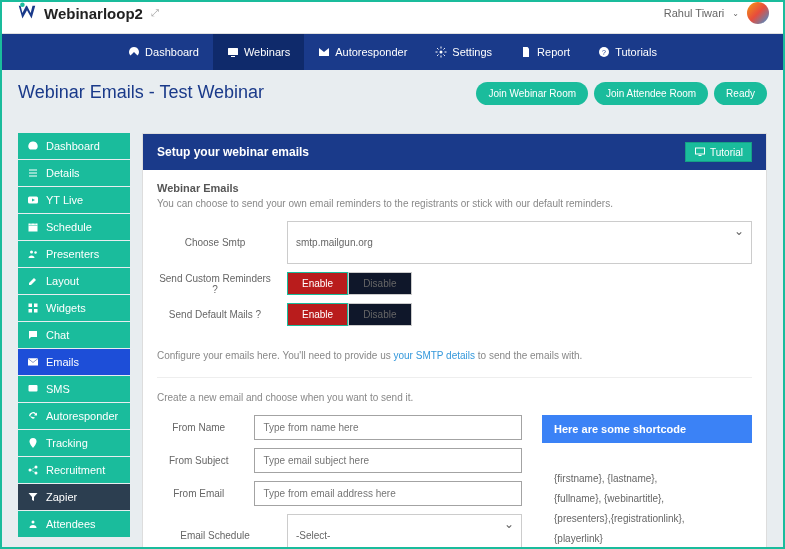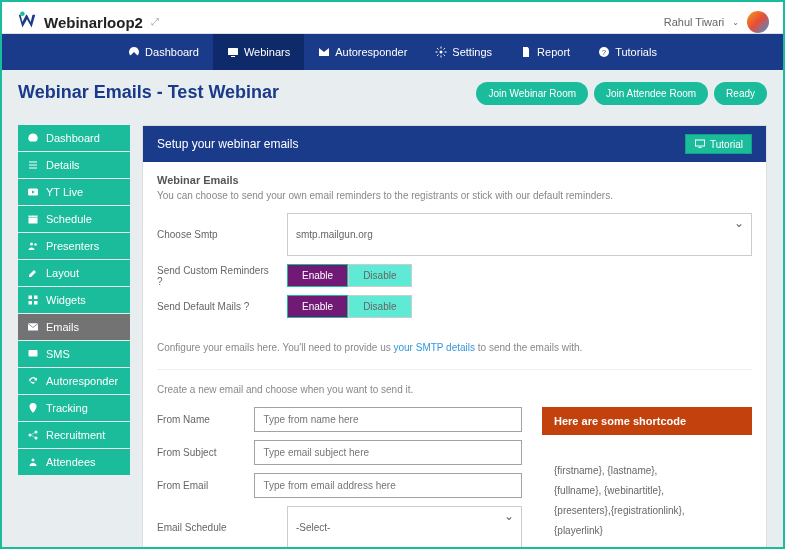--- a/index.html
+++ b/index.html
@@ -1,60 +1,60 @@
 <!DOCTYPE html>
 <html><head>
 <meta charset="utf-8">
 <style>
 *{margin:0;padding:0;box-sizing:border-box;font-family:Arial,Helvetica,sans-serif}
 body{background:#e8edf0;width:785px;height:549px;overflow:hidden;border:2px solid #1abc9c}
-.topbar{background:#fff;height:32px;display:flex;align-items:flex-end;justify-content:space-between;padding:0 14px;border-bottom:1px solid #e0e0e0}
+.topbar{background:#fff;height:32px;display:flex;align-items:flex-start;justify-content:space-between;padding:0 14px;border-bottom:1px solid #e0e0e0}
 .logo{display:flex;align-items:center;gap:6px}
 .logo-icon{width:22px;height:22px;position:relative}
 .logo-text{font-weight:bold;font-size:15px;color:#222}
 .user-area{display:flex;align-items:center;gap:8px;font-size:11px;color:#666}
 .avatar{width:22px;height:22px;border-radius:50%;background:linear-gradient(135deg,#f39c12,#e74c3c,#3498db)}
 .mainnav{background:#1a3a8a;height:36px;display:flex;align-items:center;justify-content:center;gap:0}
 .nav-item{color:#fff;font-size:11px;padding:0 14px;height:36px;display:flex;align-items:center;gap:5px;cursor:pointer}
 .nav-item.active{background:#0f2a6b}
 .pagehead{padding:12px 16px;display:flex;justify-content:space-between;align-items:flex-start}
-.pagehead h1{font-size:18px;color:#1a3a8a;font-weight:bold;margin-bottom:10px}
+.pagehead h1{font-size:18px;color:#1a3a8a;font-weight:normal;margin-bottom:18px}
 .breadcrumb{font-size:10px;color:#888}
 .breadcrumb span{color:#888}
 .breadcrumb .sep{margin:0 4px;color:#bbb}
 .head-actions{display:flex;gap:6px}
 .btn-teal{background:#1abc9c;color:#fff;border:none;border-radius:12px;padding:6px 12px;font-size:10px;cursor:pointer}
 .content{display:flex;padding:0 16px;gap:12px}
 .sidebar{width:112px;display:flex;flex-direction:column;gap:1px}
 .side-item{background:#1abc9c;color:#fff;font-size:11px;padding:7px 9px;display:flex;align-items:center;gap:7px;cursor:pointer}
-.side-item.active{background:#737373}
+.side-item.active{background:#1d4ed8}
 .side-item.dark{background:#2c3e50}
 .main{flex:1;background:#fff;border:1px solid #ddd}
 .main-head{background:#1a3a8a;color:#fff;padding:8px 14px;display:flex;justify-content:space-between;align-items:center}
-.main-head-title{font-size:12px;font-weight:normal}
+.main-head-title{font-size:12px;font-weight:bold}
 .tutorial-btn{background:#1abc9c;color:#fff;border:1px solid #16a085;padding:3px 8px;font-size:10px;display:flex;align-items:center;gap:4px;cursor:pointer}
 .main-body{padding:12px 14px}
 .section-title{font-size:11px;color:#555;font-weight:bold;margin-bottom:4px}
 .section-desc{font-size:10px;color:#888;margin-bottom:12px}
 .form-row{display:flex;align-items:center;margin-bottom:8px}
-.form-label{width:130px;text-align:left;font-size:10px;color:#666;padding-right:14px}
+.form-label{width:130px;text-align:center;font-size:10px;color:#666;padding-right:14px}
 .select-input{flex:1;border:1px solid #ccc;padding:15px 8px;font-size:10px;color:#666;background:#fff;appearance:none;position:relative}
 .select-wrap{flex:1;position:relative}
 .select-wrap::after{content:"⌄";position:absolute;right:8px;top:3px;font-size:12px;color:#666;pointer-events:none}
 .toggle-group{display:flex}
-.toggle-btn{border:1px solid #ccc;padding:5px 14px;font-size:10px;background:#5eead4;color:#666;cursor:pointer}
-.toggle-btn.on{background:#701a75;color:#fff;border-color:#1abc9c}
+.toggle-btn{border:1px solid #ccc;padding:5px 14px;font-size:10px;background:#0f172a;color:#666;cursor:pointer}
+.toggle-btn.on{background:#b91c1c;color:#fff;border-color:#1abc9c}
 .config-text{font-size:10px;color:#888;margin:24px 0 16px}
 .config-text a{color:#3498db;text-decoration:none}
 .divider{border-top:1px solid #eee;margin:14px 0}
 .two-col{display:flex;gap:20px}
 .col-left{flex:1}
 .col-right{width:210px}
 .text-input{width:100%;border:1px solid #a3a3a3;padding:6px 8px;font-size:10px;color:#999}
-.shortcode-head{background:#c2410c;color:#fff;padding:8px 12px;font-size:11px;font-weight:bold}
+.shortcode-head{background:#3b82f6;color:#fff;padding:8px 12px;font-size:11px;font-weight:bold}
 .shortcode-body{padding:26px 12px;font-size:10px;color:#666;line-height:2}
 .ico{width:12px;height:12px;display:inline-block;fill:currentColor;flex-shrink:0}
 </style>
 </head>
 <body>
 
 <div class="topbar">
   <div class="logo">
     <span class="logo-icon">
       <svg viewBox="0 0 24 24">
@@ -169,20 +169,26 @@
       </div>
     <div class="side-item">
         <svg class="ico" viewBox="0 0 24 24">
           <rect x="3" y="3" width="7" height="7"></rect>
           <rect x="14" y="3" width="7" height="7"></rect>
           <rect x="3" y="14" width="7" height="7"></rect>
           <rect x="14" y="14" width="7" height="7"></rect>
         </svg>
         <span>Widgets</span>
       </div>
+    <div class="side-item">
+        <svg class="ico" viewBox="0 0 24 24">
+          <path d="M4 4h16v12H8l-4 4z"></path>
+        </svg>
+        <span>Chat</span>
+      </div>
     <div class="side-item active">
         <svg class="ico" viewBox="0 0 24 24">
           <rect x="2" y="5" width="20" height="14"></rect>
           <path d="M2 5l10 8 10-8" stroke="#1a3a8a"></path>
         </svg>
         <span>Emails</span>
       </div>
     <div class="side-item">
         <svg class="ico" viewBox="0 0 24 24">
           <rect x="3" y="4" width="18" height="13" rx="2"></rect>
@@ -203,20 +209,26 @@
         <span>Tracking</span>
       </div>
     <div class="side-item">
         <svg class="ico" viewBox="0 0 24 24">
           <circle cx="6" cy="12" r="3"></circle>
           <circle cx="18" cy="6" r="3"></circle>
           <circle cx="18" cy="18" r="3"></circle>
           <path d="M9 11l7-4M9 13l7 4" stroke="currentColor"></path>
         </svg>
         <span>Recruitment</span>
+      </div>
+    <div class="side-item dark">
+        <svg class="ico" viewBox="0 0 24 24">
+          <path d="M3 4h18l-7 8v8l-4-2v-6z"></path>
+        </svg>
+        <span>Zapier</span>
       </div>
     <div class="side-item">
         <svg class="ico" viewBox="0 0 24 24">
           <circle cx="12" cy="8" r="3"></circle>
           <path d="M5 20c0-4 3-6 7-6s7 2 7 6"></path>
         </svg>
         <span>Attendees</span>
       </div>
   </div>
 

